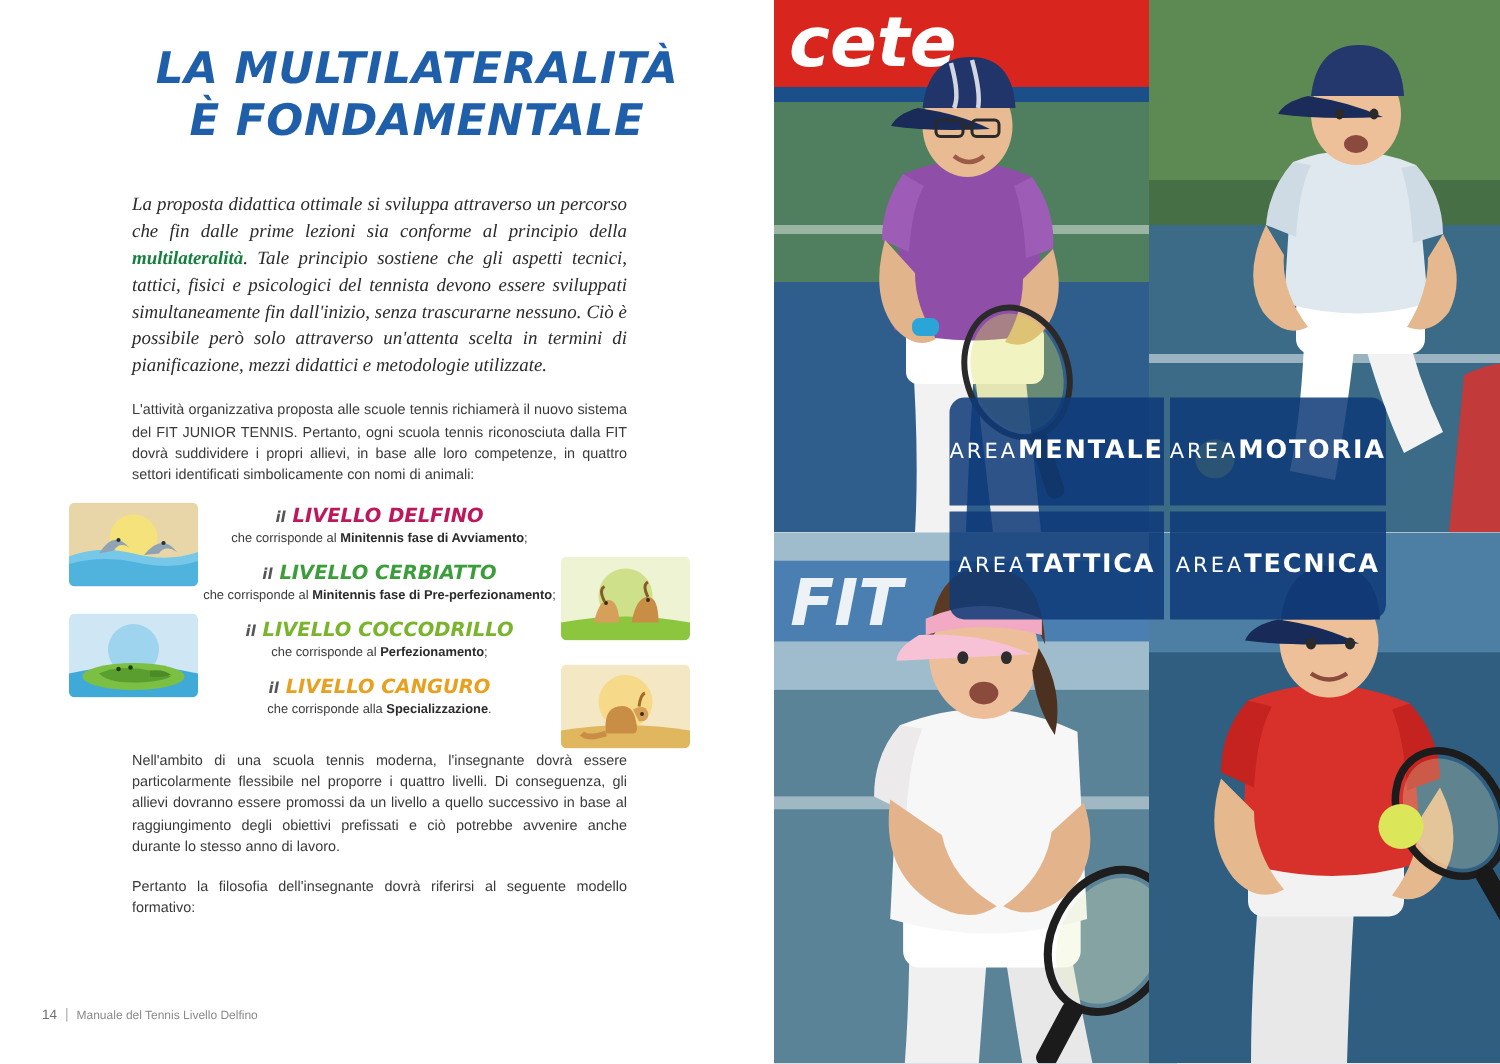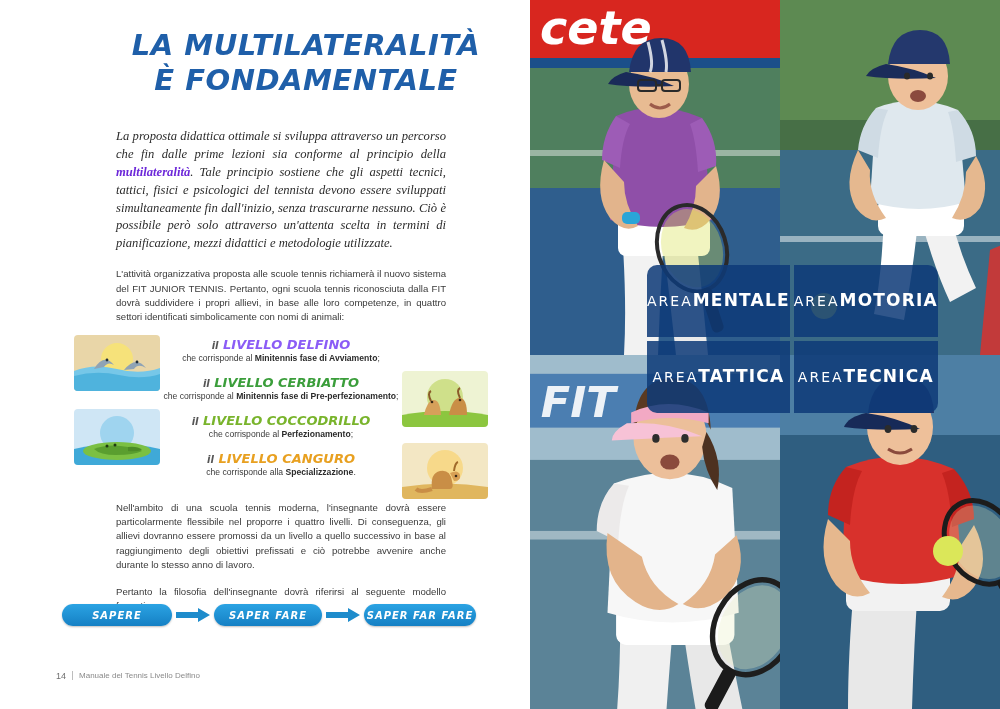--- a/index.html
+++ b/index.html
@@ -18,21 +18,20 @@
     position: absolute;
     inset: 0;
     display: flex;
   }
   
   .left-col {
     width: 500px;
     height: 709px;
     position: relative;
     background: #ffffff;
-    margin-left: 28px;
   }
   .title-block {
     position: absolute;
     left: 88px;
     top: 28px;
     width: 380px;
     text-align: center;
   }
   .title-line {
     font-family: "DejaVu Sans", sans-serif;
@@ -53,21 +52,21 @@
   p.lead {
     font-family: "Liberation Serif", serif;
     font-style: italic;
     font-size: 12.6px;
     line-height: 1.42;
     color: #2b2b2b;
     margin: 0 0 14px 0;
     text-align: justify;
   }
   p.lead b {
-    color: #6d28d9;
+    color: #15803d;
   }
   p.small {
     font-family: "Liberation Sans", sans-serif;
     font-size: 9.6px;
     line-height: 1.5;
     color: #3a3a3a;
     margin: 0 0 12px 0;
     text-align: justify;
   }
 
@@ -96,21 +95,21 @@
     font-weight: bold;
   }
   .level-sub {
     font-family: "Liberation Sans", sans-serif;
     font-size: 8.6px;
     color: #3a3a3a;
     margin-top: 1px;
   }
   .level-sub b { color: #2b2b2b; }
 
-  .lv-delfino .level-head .name { color: #8b5cf6; }
+  .lv-delfino .level-head .name { color: #be185d; }
   .lv-cerbiatto .level-head .name { color: #3b9e3b; }
   .lv-coccodrillo .level-head .name { color: #79b42c; }
   .lv-canguro .level-head .name { color: #e8a020; }
 
   .thumb {
     position: absolute;
     width: 86px;
     height: 56px;
     border-radius: 4px;
     overflow: hidden;
@@ -150,21 +149,21 @@
     align-items: center;
     justify-content: center;
   }
   .arrow svg { display: block; }
 
   .footer {
     position: absolute;
     left: 28px;
     bottom: 28px;
     display: flex;
-    align-items: flex-start;
+    align-items: flex-end;
     gap: 6px;
     font-family: "Liberation Sans", sans-serif;
     color: #8a8a8a;
     font-size: 8px;
   }
   .footer .pg { font-size: 9px; color: #6f6f6f; }
   .footer .bar {
     width: 1px; height: 9px; background: #bdbdbd; display: inline-block;
   }
 
@@ -334,35 +333,20 @@
             <div class="level-sub"><span>che corrisponde al </span><b>Perfezionamento</b><span>;</span></div>
           </div>
         </div>
 
       </div>
 
       <p class="small" style="margin-top:14px;">Nell'ambito di una scuola tennis moderna, l'insegnante dovrà essere particolarmente flessibile nel proporre i quattro livelli. Di conseguenza, gli allievi dovranno essere promossi da un livello a quello successivo in base al raggiungimento degli obiettivi prefissati e ciò potrebbe avvenire anche durante lo stesso anno di lavoro.</p>
       <p class="small">Pertanto la filosofia dell'insegnante dovrà riferirsi al seguente modello formativo:</p>
     </div>
 
-    <div class="flow">
-      <div class="pill p1">SAPERE</div>
-      <div class="arrow">
-        <svg width="34" height="14" viewBox="0 0 34 14" aria-hidden="true">
-          <path d="M0 4 L22 4 L22 0 L34 7 L22 14 L22 10 L0 10 Z" fill="#1e8ccc"></path>
-        </svg>
-      </div>
-      <div class="pill p2">SAPER FARE</div>
-      <div class="arrow">
-        <svg width="34" height="14" viewBox="0 0 34 14" aria-hidden="true">
-          <path d="M0 4 L22 4 L22 0 L34 7 L22 14 L22 10 L0 10 Z" fill="#1e8ccc"></path>
-        </svg>
-      </div>
-      <div class="pill p3">SAPER FAR FARE</div>
-    </div>
 
     <div class="footer">
       <span class="pg">14</span>
       <span class="bar"></span>
       <span>Manuale del Tennis Livello Delfino</span>
     </div>
   </div>
 
   <div class="right-col">
 

